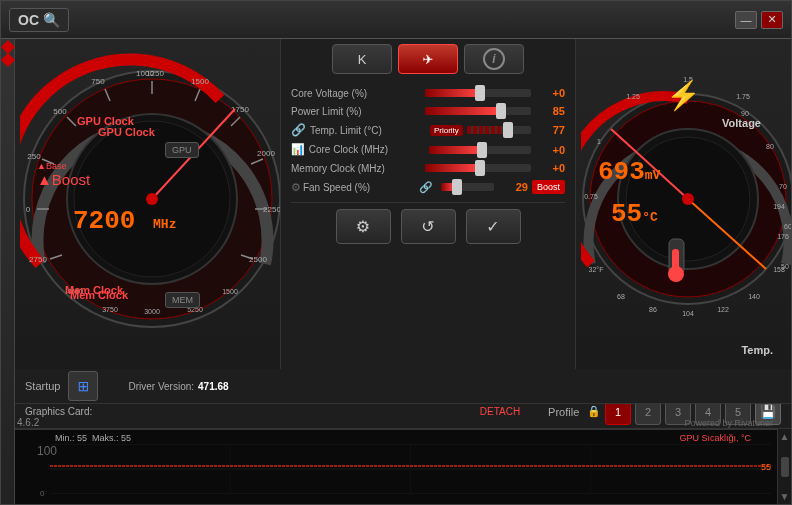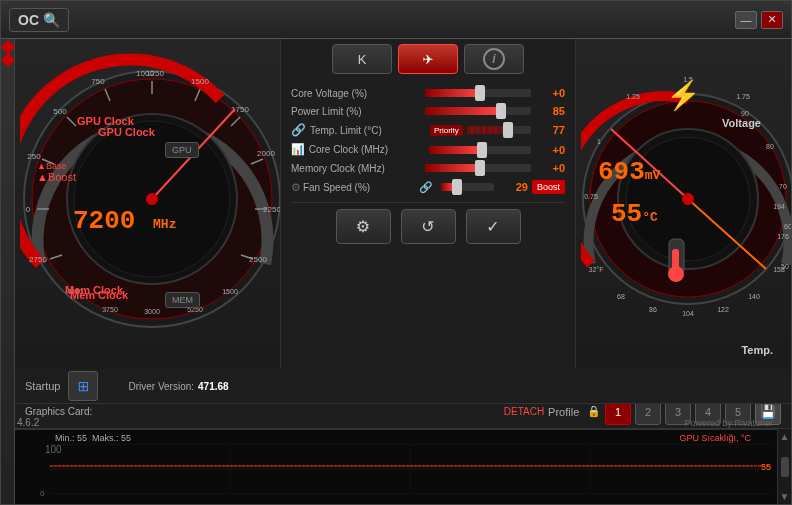--- a/index.html
+++ b/index.html
@@ -462,21 +462,21 @@
 
       
       <div style="position:absolute; top:76px; left:62px; color:#ff4444; font-size:11px; font-weight:bold;">GPU Clock</div>
 
       
       <div style="position:absolute; top:103px; left:150px; background:#2a2a2a; border:1px solid #555; border-radius:3px; padding:2px 6px; color:#888; font-size:9px;">GPU</div>
 
       
       <div style="position:absolute; top:122px; left:22px;">
         <div style="color:#ff4444; font-size:9px;">▲Base</div>
-        <div style="color:#ff4444; font-size:11px;">▲Boost</div>
+        <div style="color:#ff4444; font-size:15px;">▲Boost</div>
       </div>
 
       
 
       
       <div style="position:absolute; top:167px; left:58px; color:#ff6600; font-family:'Courier New',monospace; font-weight:bold; font-size:26px;">
         <span>7200</span>
         <span style="font-size:13px; margin-left:2px;">MHz</span>
       </div>
 
@@ -632,21 +632,21 @@
         <span>55</span><span style="font-size:13px;">°C</span>
       </div>
 
       
       <div style="position:absolute; bottom:38px; right:18px; color:#ccc; font-size:11px; font-weight:bold;margin-top:40px;">Temp.</div>
 
     </div>
 
   </div>
 
-  <div style="position:absolute; bottom:75px; left:14px; right:0; height:35px; display:flex; align-items:center; background:#1e1e1e; border-top:1px solid #444; border-bottom:1px solid #333; padding:0 10px; gap:4px;">
+  <div style="position:absolute; bottom:75px; left:14px; right:0; height:35px; display:flex; align-items:center; background:#1e1e1e; border-top:1px solid #444; border-bottom:1px solid #333; padding:0 10px; gap:28px;">
 
     <div style="display:flex; align-items:center; gap:4px;">
       <span style="color:#aaa; font-size:10px;">Graphics Card:</span>
     </div>
 
     <div style="margin-left:auto; color:#ff4444; font-size:10px;">DETACH</div>
 
     <div class="profile-section">
       <span class="profile-label">Profile</span>
       <span style="color:#aaa; font-size:11px;">🔒</span>
@@ -679,21 +679,21 @@
 
   <div style="position:absolute; bottom:0; left:14px; right:0; height:75px; background:#0a0a0a; border-top:1px solid #333;">
 
     <div style="display:flex; justify-content:space-between; padding:3px 40px 0 40px;">
       <span style="color:#aaa; font-size:9px;">
         <span>Min.: 55</span>&nbsp;&nbsp;<span>Maks.: 55</span>
       </span>
       <span style="color:#ff4444; font-size:9px;">GPU Sıcaklığı, °C</span>
     </div>
 
-    <div style="position:absolute; left:22px; top:14px; color:#666; font-size:10px;margin-left:8px;">100</div>
+    <div style="position:absolute; left:22px; top:14px; color:#666; font-size:12px;">100</div>
     <div style="position:absolute; left:25px; bottom:6px; color:#666; font-size:8px;">0</div>
 
     <svg style="position:absolute; left:35px; top:14px; right:18px; bottom:6px; width:calc(100% - 55px); height:50px;">
 
       <line x1="0" y1="0" x2="100%" y2="0" stroke="#1a1a1a" stroke-width="1"></line>
       <line x1="0" y1="25" x2="100%" y2="25" stroke="#1a1a1a" stroke-width="1"></line>
       <line x1="0" y1="50" x2="100%" y2="50" stroke="#1a1a1a" stroke-width="1"></line>
 
       <line x1="25%" y1="0" x2="25%" y2="50" stroke="#111" stroke-width="1"></line>
       <line x1="50%" y1="0" x2="50%" y2="50" stroke="#111" stroke-width="1"></line>

